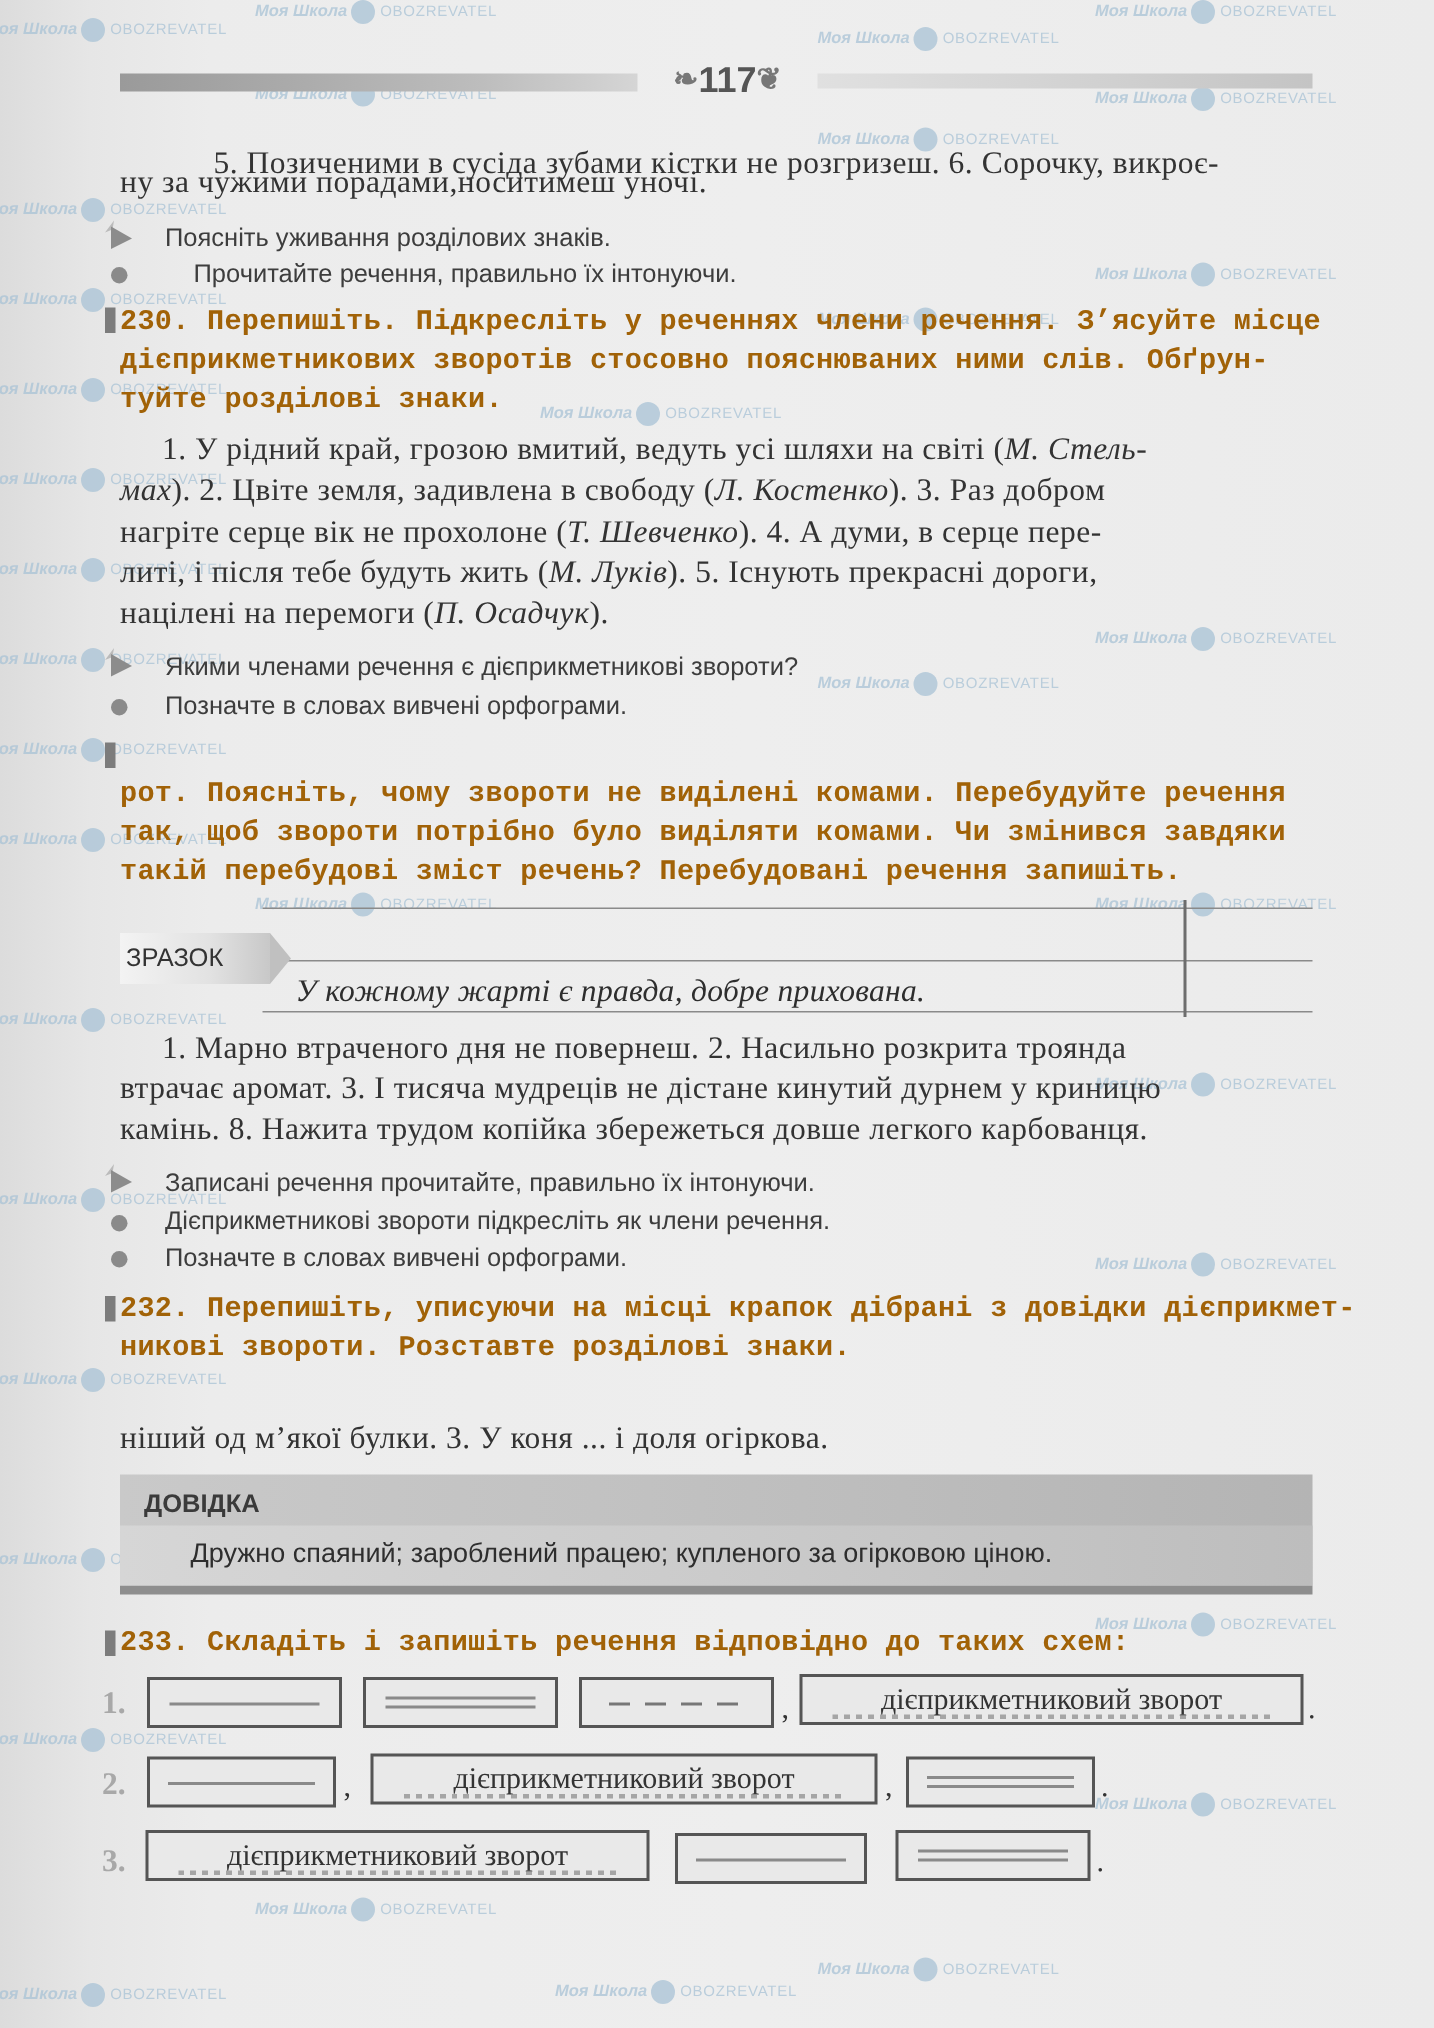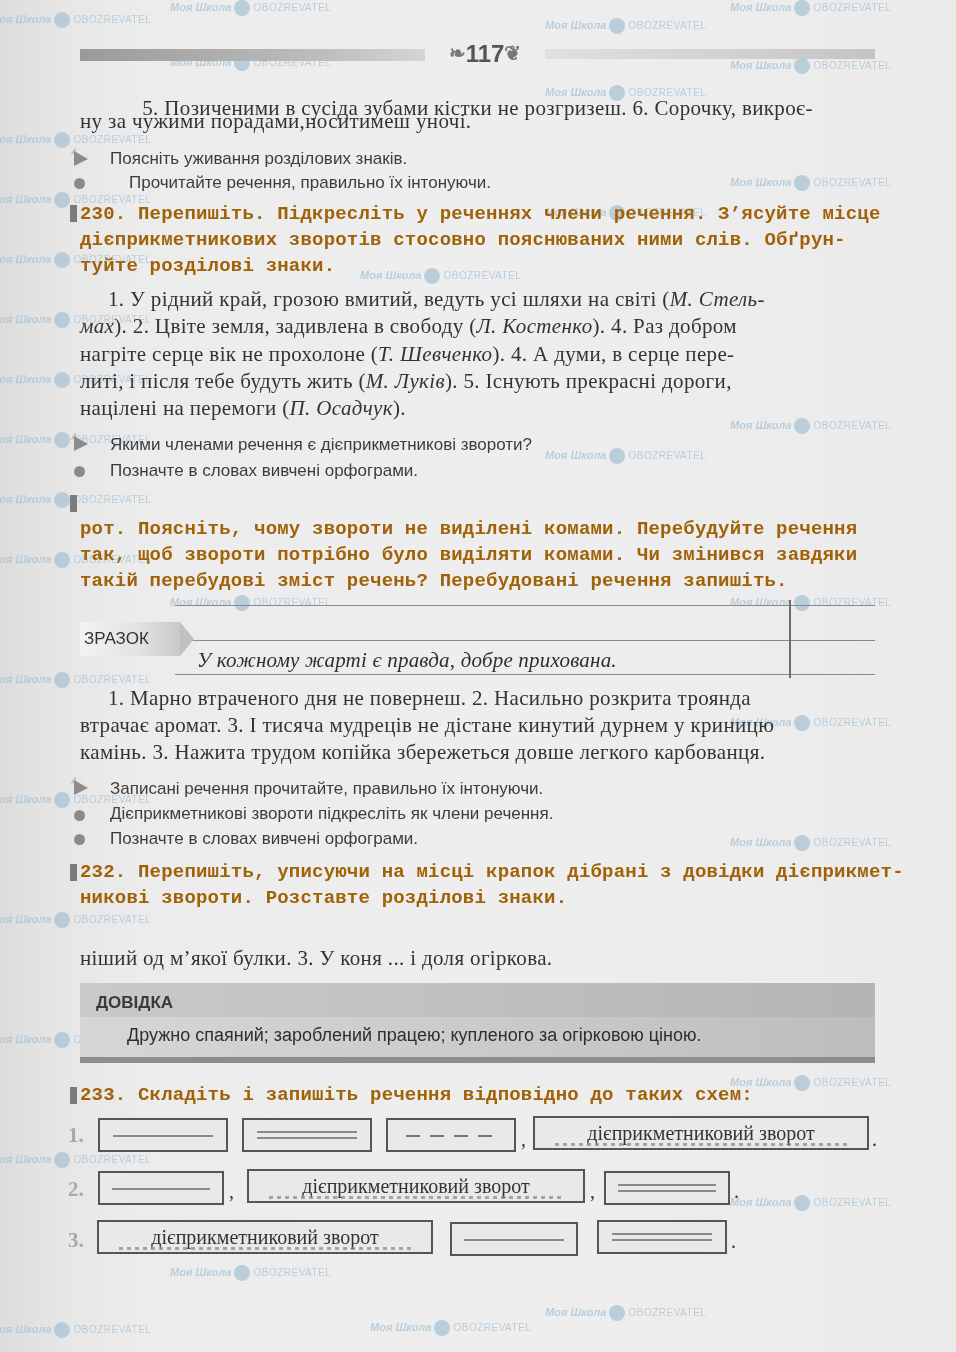--- a/index.html
+++ b/index.html
@@ -129,21 +129,21 @@
   <div class="t note" style="top:149px;">Поясніть уживання розділових знаків.</div>
   <div class="bullet" style="top:178px;"></div>
   <div class="t note" style="top:173px;margin-left:19px;">Прочитайте речення, правильно їх інтонуючи.</div>
 
   <div class="marker-sq" style="top:205px;"></div>
   <div class="t task" style="top:203px;">230. Перепишіть. Підкресліть у реченнях члени речення. З’ясуйте місце</div>
   <div class="t task" style="top:229px;">дієприкметникових зворотів стосовно пояснюваних ними слів. Обґрун-</div>
   <div class="t task" style="top:255px;">туйте розділові знаки.</div>
 
   <div class="t serif" style="top:287px;left:108px;"><span>1. У рідний край, грозою вмитий, ведуть усі шляхи на світі (</span><span class="ital">М. Стель-</span></div>
-  <div class="t serif" style="top:314px;"><span class="ital">мах</span><span>). 2. Цвіте земля, задивлена в свободу (</span><span class="ital">Л. Костенко</span><span>). 4. Раз добром</span></div>
+  <div class="t serif" style="top:314px;"><span class="ital">мах</span><span>). 2. Цвіте земля, задивлена в свободу (</span><span class="ital">Л. Костенко</span><span>). 3. Раз добром</span></div>
   <div class="t serif" style="top:342px;"><span>нагріте серце вік не прохолоне (</span><span class="ital">Т. Шевченко</span><span>). 4. А думи, в серце пере-</span></div>
   <div class="t serif" style="top:369px;"><span>литі, і після тебе будуть жить (</span><span class="ital">М. Луків</span><span>). 5. Існують прекрасні дороги,</span></div>
   <div class="t serif" style="top:396px;"><span>націлені на перемоги (</span><span class="ital">П. Осадчук</span><span>).</span></div>
 
   <svg class="arrow-ic" style="top:430px;" viewBox="0 0 26 22">
       <path d="M4 10 L10 2 L9 8 Z" fill="#bbb"></path>
       <path d="M8 6 L22 14 L8 21 Z" fill="#8c8c8c"></path>
     </svg>
   <div class="t note" style="top:435px;">Якими членами речення є дієприкметникові звороти?</div>
   <div class="bullet" style="top:466px;"></div>
@@ -157,21 +157,21 @@
   <div class="zr-line" style="top:605px;width:700px;"></div>
   <div class="zr-line" style="top:640px;width:700px;"></div>
   <div class="zr-line" style="top:674px;width:700px;"></div>
   <div class="zr-vline"></div>
   <div class="zr-tag">ЗРАЗОК</div>
   <div class="zr-arrow"></div>
   <div class="script" style="top:648px;">У кожному жарті є правда, добре прихована.</div>
 
   <div class="t serif" style="top:686px;left:108px;">1. Марно втраченого дня не повернеш. 2. Насильно розкрита троянда</div>
   <div class="t serif" style="top:713px;">втрачає аромат. 3. І тисяча мудреців не дістане кинутий дурнем у криницю</div>
-  <div class="t serif" style="top:740px;">камінь. 3. Нажита трудом копійка збережеться довше легкого карбованця.</div>
+  <div class="t serif" style="top:740px;">камінь. 8. Нажита трудом копійка збережеться довше легкого карбованця.</div>
 
   <svg class="arrow-ic" style="top:774px;" viewBox="0 0 26 22">
       <path d="M4 10 L10 2 L9 8 Z" fill="#bbb"></path>
       <path d="M8 6 L22 14 L8 21 Z" fill="#8c8c8c"></path>
     </svg>
   <div class="t note" style="top:779px;">Записані речення прочитайте, правильно їх інтонуючи.</div>
   <div class="bullet" style="top:810px;"></div>
   <div class="t note" style="top:804px;">Дієприкметникові звороти підкресліть як члени речення.</div>
   <div class="bullet" style="top:834px;"></div>
   <div class="t note" style="top:829px;">Позначте в словах вивчені орфограми.</div>

